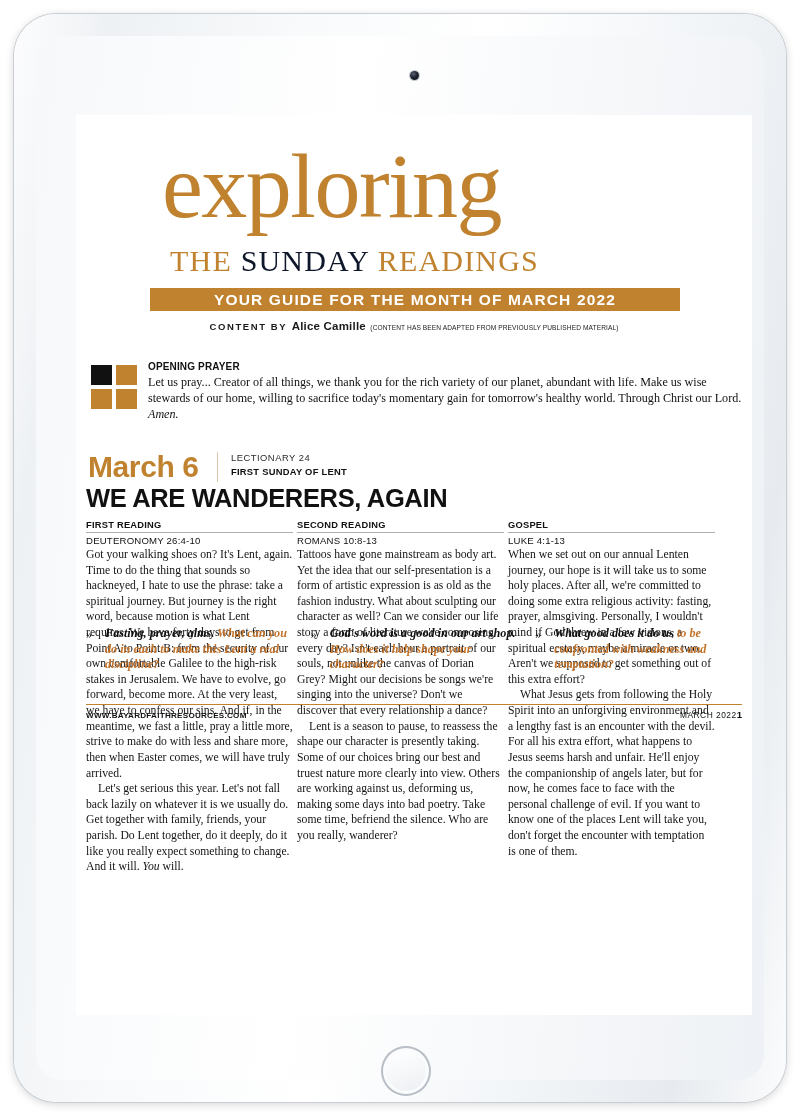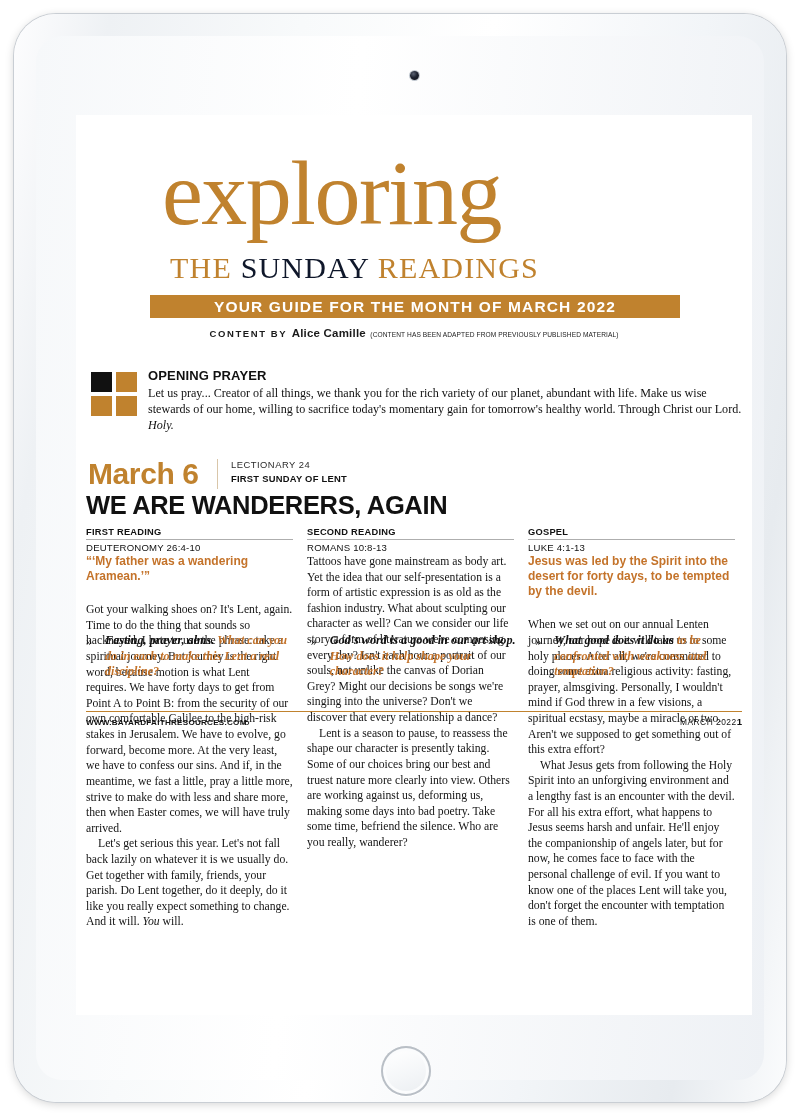--- a/index.html
+++ b/index.html
@@ -54,21 +54,21 @@
   .page {
     position: absolute;
     left: 62px; top: 101px;
     width: 676px; height: 900px;
     background: #ffffff;
     overflow: hidden;
     padding: 0;
   }
   .page-inner {
     position: absolute;
-    left: 10px; top: 20px;
+    left: 10px; top: 13px;
     width: 656px; height: 880px;
   }
 
   
   .masthead { position: relative; height: 168px; }
   .logo-exploring {
     position: absolute;
     left: 76px; top: 14px;
     font-family: "Liberation Serif", serif;
     font-size: 92px;
@@ -134,21 +134,21 @@
   }
   .op-logo i.q1 { left:0;  top:0;  background:#111111; }
   .op-logo i.q2 { left:25px; top:0;  background:#c0822e; }
   .op-logo i.q3 { left:0;  top:24px; background:#c0822e; }
   .op-logo i.q4 { left:25px; top:24px; background:#c0822e; }
 
   .op-body { margin-left: 62px; }
   .op-title {
     font-family: "Liberation Sans", sans-serif;
     font-weight: bold;
-    font-size: 13px;
+    font-size: 10px;
     letter-spacing: 0.15px;
     color:#111;
     margin-bottom: 2px;
   }
   .op-text {
     font-family: "Liberation Serif", serif;
     font-size: 12.1px;
     line-height: 1.33;
     color: #111;
     text-align: left;
@@ -198,21 +198,21 @@
     letter-spacing: -0.35px;
     color: #111;
   }
 
   
   .columns {
     position: absolute;
     left: 0; top: 392px;
     width: 656px;
     display: flex;
-    gap: 14px;
+    gap: 4px;
   }
   .col { width: 207px; }
 
   .col-kicker {
     font-family: "Liberation Sans", sans-serif;
     font-weight: bold;
     font-size: 9.3px;
     letter-spacing: 0.25px;
     color: #111;
     padding-bottom: 2px;
@@ -319,59 +319,57 @@
 
       <div class="opening">
         <div class="op-logo">
           <i class="q1"></i>
           <i class="q2"></i>
           <i class="q3"></i>
           <i class="q4"></i>
         </div>
         <div class="op-body">
           <div class="op-title">OPENING PRAYER</div>
-          <div class="op-text"><span>Let us pray... Creator of all things, we thank you for the rich variety of our planet, abundant with life. Make us wise stewards of our home, willing to sacrifice today's momentary gain for tomorrow's healthy world. Through Christ our Lord. </span><em>Holy.</em></div>
+          <div class="op-text"><span>Let us pray... Creator of all things, we thank you for the rich variety of our planet, abundant with life. Make us wise stewards of our home, willing to sacrifice today's momentary gain for tomorrow's healthy world. Through Christ our Lord. </span><em>Amen.</em></div>
         </div>
       </div>
 
       <div class="datehead">
         <div class="date-row">
           <div class="date-big">March 6</div>
           <div class="date-div"></div>
           <div class="lect">LECTIONARY 24</div>
           <div class="lect-b">FIRST SUNDAY OF LENT</div>
           <div class="headline">WE ARE WANDERERS, AGAIN</div>
         </div>
       </div>
 
       <div class="columns">
 
         <div class="col">
           <div class="col-kicker">FIRST READING</div>
           <div class="col-cite">DEUTERONOMY 26:4-10</div>
-          <div class="col-verse">“‘My father was a wandering Aramean.’”</div>
           <div class="col-body">
             <p>Got your walking shoes on? It's Lent, again. Time to do the thing that sounds so hackneyed, I hate to use the phrase: take a spiritual journey. But journey is the right word, because motion is what Lent requires. We have forty days to get from Point A to Point B: from the security of our own comfortable Galilee to the high-risk stakes in Jerusalem. We have to evolve, go forward, become more. At the very least, we have to confess our sins. And if, in the meantime, we fast a little, pray a little more, strive to make do with less and share more, then when Easter comes, we will have truly arrived.</p>
             <p><span>Let's get serious this year. Let's not fall back lazily on whatever it is we usually do. Get together with family, friends, your parish. Do Lent together, do it deeply, do it like you really expect something to change. And it will. </span><em>You</em><span> will.</span></p>
           </div>
         </div>
 
         <div class="col">
           <div class="col-kicker">SECOND READING</div>
           <div class="col-cite">ROMANS 10:8-13</div>
           <div class="col-body">
             <p>Tattoos have gone mainstream as body art. Yet the idea that our self-presentation is a form of artistic expression is as old as the fashion industry. What about sculpting our character as well? Can we consider our life story a form of literature we're composing every day? Isn't each hour a portrait of our souls, not unlike the canvas of Dorian Grey? Might our decisions be songs we're singing into the universe? Don't we discover that every relationship a dance?</p>
             <p><span>Lent is a season to pause, to reassess the shape our character is presently taking. Some of our choices bring our best and truest nature more clearly into view. Others are working against us, deforming us, making some days into bad poetry. Take some time, befriend the silence. Who are you really, wanderer?</span><em></em><span></span></p>
           </div>
         </div>
 
         <div class="col">
           <div class="col-kicker">GOSPEL</div>
           <div class="col-cite">LUKE 4:1-13</div>
-          <div class="col-verse">Jesus was led by the Spirit into the desert for forty days, to be tempted by the devil.</div>
           <div class="col-body">
             <p>When we set out on our annual Lenten journey, our hope is it will take us to some holy places. After all, we're committed to doing some extra religious activity: fasting, prayer, almsgiving. Personally, I wouldn't mind if God threw in a few visions, a spiritual ecstasy, maybe a miracle or two. Aren't we supposed to get something out of this extra effort?</p>
             <p><span>What Jesus gets from following the Holy Spirit into an unforgiving environment and a lengthy fast is an encounter with the devil. For all his extra effort, what happens to Jesus seems harsh and unfair. He'll enjoy the companionship of angels later, but for now, he comes face to face with the personal challenge of evil. If you want to know one of the places Lent will take you, don't forget the encounter with temptation is one of them.</span><em></em><span></span></p>
           </div>
         </div>
 
       </div>
 
       <div class="questions">
         <div class="q">

